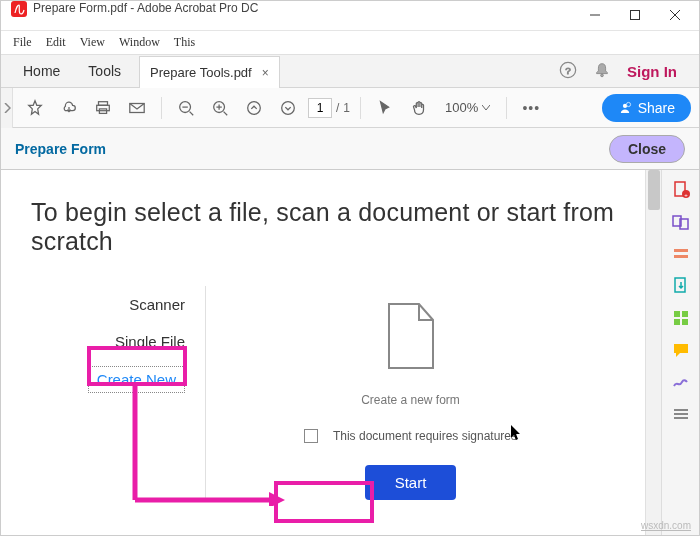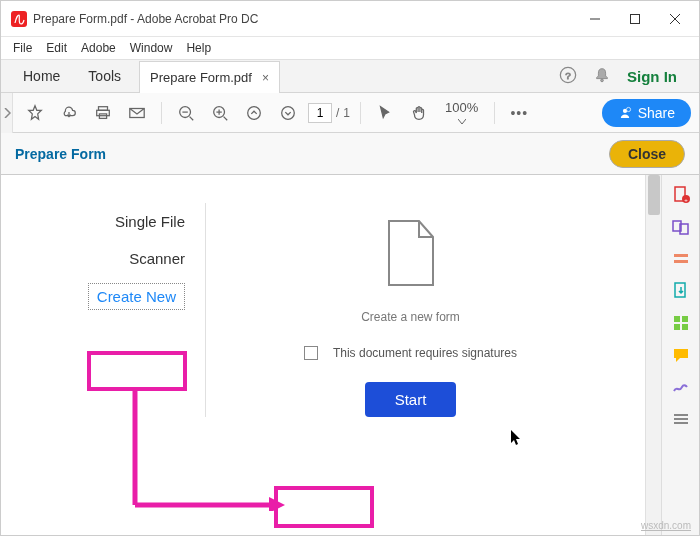--- a/index.html
+++ b/index.html
@@ -1,42 +1,42 @@
 <!DOCTYPE html>
 <html><head>
 <meta charset="utf-8">
 <style>
 * { box-sizing: border-box; margin: 0; padding: 0; }
 body { font-family: "Segoe UI", Arial, sans-serif; font-size: 13px; color: #333; background: #fff; width: 700px; height: 536px; overflow: hidden; position: relative; border: 1px solid #ccc; }
-.titlebar { display: flex; align-items: center; height: 36px; padding: 0 4px; background: #fff; border-bottom: 1px solid #e5e5e5; }
+.titlebar { display: flex; align-items: flex-start; height: 30px; padding: 0 4px; background: #fff; border-bottom: 1px solid #e5e5e5; }
 .titlebar .app-icon { width: 16px; height: 16px; margin: 0 6px; }
 .titlebar .title { flex: 1; font-size: 12px; color: #444; }
 .winbtn { width: 40px; height: 28px; display: flex; align-items: center; justify-content: center; color: #444; }
 .winbtn svg { width: 10px; height: 10px; }
-.menubar { display: flex; gap: 2px; padding: 2px 6px; font-size: 12px; color: #333; }
+.menubar { display: flex; gap: 2px; padding: 2px 6px; font-size: 12px; color: #333; font-family: Liberation Serif, serif; }
 .menubar span { padding: 2px 6px; }
 .tabbar { display: flex; align-items: center; height: 34px; background: #f3f3f3; border-top: 1px solid #e0e0e0; border-bottom: 1px solid #d5d5d5; padding: 0 8px; gap: 0; }
 .navlink { padding: 8px 14px; font-size: 14px; color: #333; }
 .doc-tab { background: #fff; border: 1px solid #d5d5d5; border-bottom: none; padding: 6px 10px; font-size: 13px; color: #333; display: flex; align-items: center; gap: 10px; margin-left: 4px; height: 32px; position: relative; top: 1px; }
 .doc-tab .x { font-size: 12px; color: #666; }
 .tab-spacer { flex: 1; }
 .tabbar .right { display: flex; align-items: center; gap: 16px; padding-right: 14px; }
 .icon-gray { width: 18px; height: 18px; fill: #888; stroke: #888; }
-.signin { font-size: 15px; color: #15803d; font-weight: 600; }
+.signin { font-size: 15px; color: #be185d; font-weight: 600; }
 .toolbar { display: flex; align-items: center; height: 40px; padding: 0 8px; gap: 6px; border-bottom: 1px solid #d5d5d5; background: #fafafa; }
 .tbtn { width: 28px; height: 28px; display: flex; align-items: center; justify-content: center; }
 .tbtn svg { width: 18px; height: 18px; fill: none; stroke: #666; stroke-width: 1.4; }
 .divider { width: 1px; height: 22px; background: #ddd; margin: 0 4px; }
 .pagebox { display: flex; align-items: center; gap: 4px; font-size: 12px; color: #666; }
 .pagebox input { width: 24px; height: 20px; text-align: center; border: 1px solid #ccc; font-size: 12px; }
-.zoom { display: flex; align-items: center; gap: 4px; font-size: 13px; color: #555; padding: 0 6px; flex-direction: column; }
+.zoom { display: flex; align-items: center; gap: 4px; font-size: 13px; color: #555; padding: 0 6px; }
 .share-btn { margin-left: auto; background: #1e88f7; color: #fff; border-radius: 18px; padding: 6px 16px; font-size: 14px; display: flex; align-items: center; gap: 6px; font-weight: 500; justify-content: flex-end; }
 .secondary-bar { display: flex; align-items: center; height: 42px; padding: 0 14px; border-bottom: 1px solid #ccc; background: #f8f8f8; }
 .secondary-bar .label { font-size: 14px; font-weight: 600; color: #0369a1; }
-.close-pill { margin-left: auto; border: 1px solid #aaa; border-radius: 20px; padding: 5px 18px; font-size: 14px; font-weight: 600; background: #eab308; }
+.close-pill { margin-left: auto; border: 1px solid #aaa; border-radius: 20px; padding: 5px 18px; font-size: 14px; font-weight: 600; background: #c4b5fd; }
 .workspace { display: flex; height: 381px; position: relative; }
 .content-area { flex: 1; background: #fff; padding: 28px 30px 0 30px; position: relative; overflow: hidden; }
 .headline { font-size: 25px; font-weight: 300; color: #333; margin-bottom: 30px; letter-spacing: 0.2px; }
 .main-row { display: flex; }
 .options { width: 175px; text-align: right; padding-right: 20px; border-right: 1px solid #e0e0e0; }
 .opt { font-size: 15px; color: #333; padding: 10px 0; }
 .opt.selected { color: #1e88f7; display: inline-block; padding: 4px 8px; border: 1px dotted #888; }
 .detail { flex: 1; text-align: center; padding-top: 14px; position: relative; }
 .file-icon { margin: 0 auto; }
 .subtxt { font-size: 12px; color: #777; margin-top: 18px; }
@@ -78,30 +78,30 @@
       <svg viewBox="0 0 10 10">
         <line x1="0" y1="0" x2="10" y2="10" stroke="#333"></line>
         <line x1="10" y1="0" x2="0" y2="10" stroke="#333"></line>
       </svg>
     </div>
 </div>
 
 <div class="menubar">
   <span>File</span>
   <span>Edit</span>
-  <span>Adobe</span>
+  <span>View</span>
   <span>Window</span>
-  <span>Help</span>
+  <span>This</span>
 </div>
 
 <div class="tabbar">
   <span class="navlink">Home</span>
   <span class="navlink">Tools</span>
   <div class="doc-tab">
-    <span>Prepare Form.pdf</span>
+    <span>Prepare Tools.pdf</span>
     <span class="x">×</span>
   </div>
   <div class="tab-spacer"></div>
   <div class="right">
     <span><svg class="icon-gray" viewBox="0 0 20 20">
           <circle cx="10" cy="10" r="8.5" fill="none" stroke="#888" stroke-width="1.4"></circle>
           <text x="10" y="14" text-anchor="middle" font-size="11" fill="#888">?</text>
         </svg></span>
     <span><svg class="icon-gray" viewBox="0 0 20 20">
           <path d="M10 3c-3 0-4 2-4 5v3l-2 2v1h12v-1l-2-2V8c0-3-1-5-4-5z" fill="#aaa"></path>
@@ -207,24 +207,25 @@
 </div>
 </div>
 
 <div class="secondary-bar">
   <span class="label">Prepare Form</span>
   <div class="close-pill">Close</div>
 </div>
 
 <div class="workspace">
   <div class="content-area">
+    <div class="headline">To begin select a file, scan a document or start from scratch</div>
     <div class="main-row">
       <div class="options">
+        <div class="opt">Scanner</div>
         <div class="opt">Single File</div>
-        <div class="opt">Scanner</div>
         <div style="padding-top:6px"><span class="opt selected">Create New</span></div>
       </div>
       <div class="detail">
         <svg class="file-icon" width="60" height="72" viewBox="0 0 60 72">
           <path d="M8 4 h30 l14 16 v48 h-44 z" fill="none" stroke="#888" stroke-width="2"></path>
           <path d="M38 4 v16 h14" fill="none" stroke="#888" stroke-width="2"></path>
         </svg>
         <div class="subtxt">Create a new form</div>
         <div class="checkbox-row">
           <span class="box"></span>

